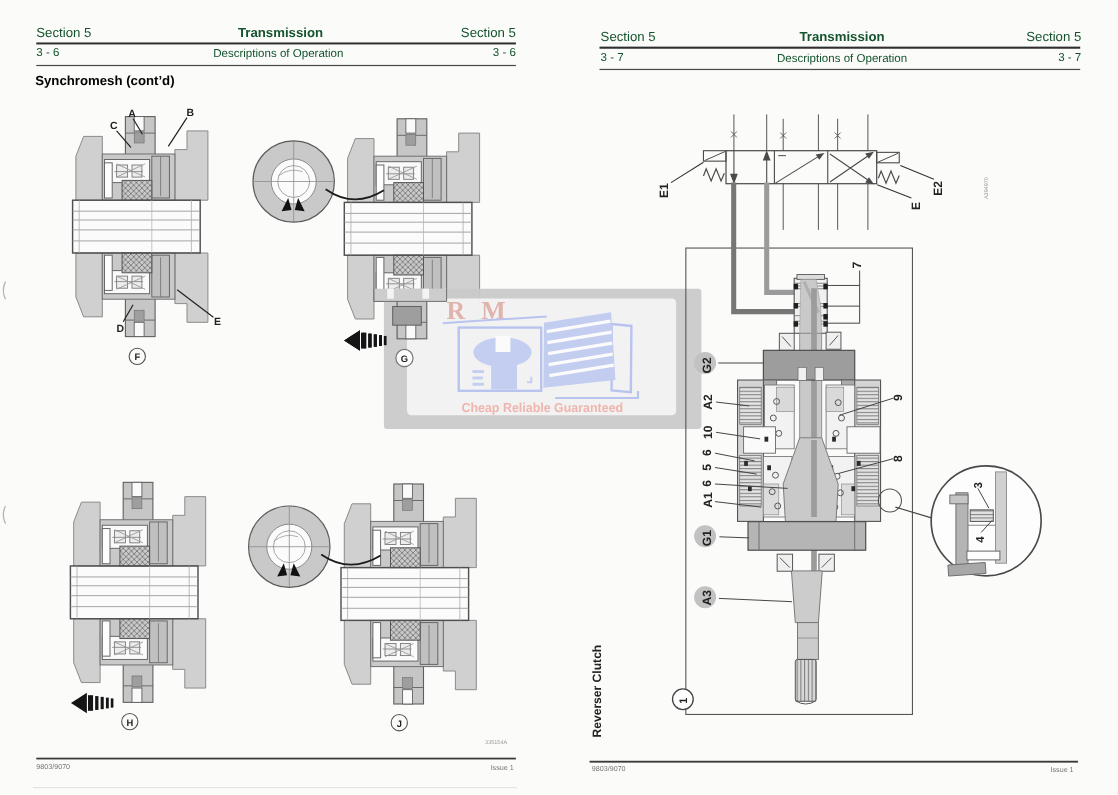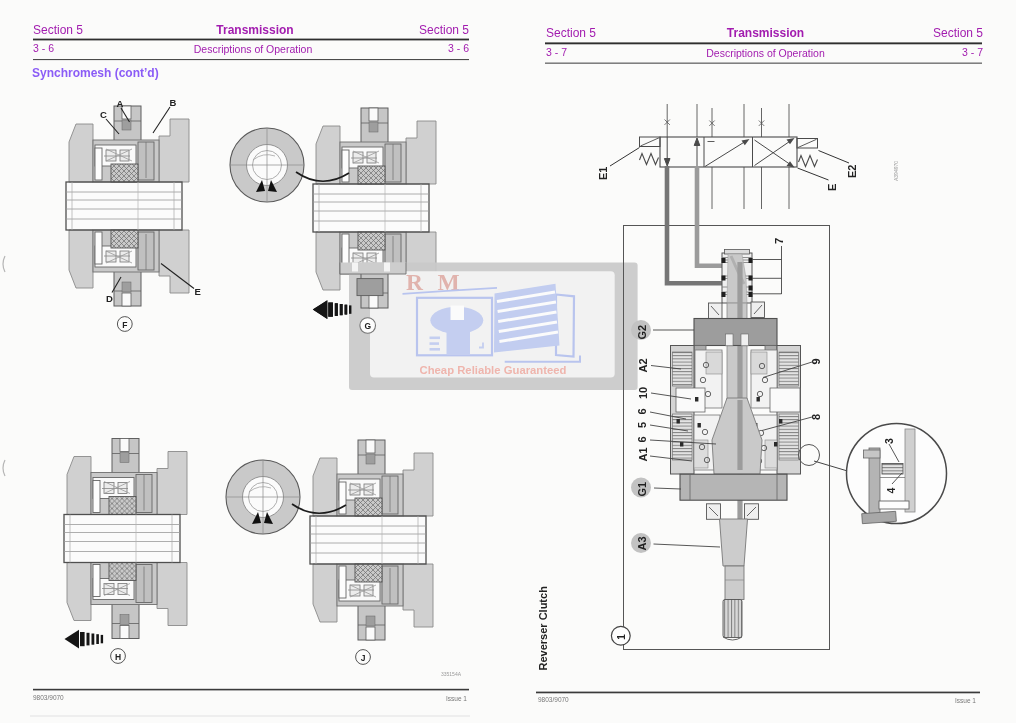--- a/index.html
+++ b/index.html
@@ -1,17 +1,17 @@
 <!DOCTYPE html>
 <html><head>
 <meta charset="utf-8">
 <style>
   html,body{margin:0;padding:0;}
   body{width:1016px;height:723px;background:#fbfbfa;font-family:"Liberation Sans",sans-serif;overflow:hidden;position:relative;}
-  .t{position:absolute;color:#a21caf;white-space:nowrap;}
+  .t{position:absolute;color:#14532d;white-space:nowrap;}
 </style>
 </head>
 <body>
 
 <svg width="1016" height="723" viewBox="0 0 1016 723" xmlns="http://www.w3.org/2000/svg" style="position:absolute;left:0;top:0;">
 <defs>
   <pattern id="xhatch" width="5" height="5" patternUnits="userSpaceOnUse">
     <rect width="5" height="5" fill="#c9c9c9"></rect>
     <path d="M0 0L5 5M5 0L0 5" stroke="#6f6f6f" stroke-width="0.7"></path>
   </pattern>
@@ -422,21 +422,21 @@
 <div class="t" style="left:37px;top:22.8px;width:436px;text-align:center;font-size:12px;font-weight:bold;">Transmission</div>
 
 <div class="t" style="left:33px;top:22.8px;width:436px;text-align:right;font-size:12px;">Section 5</div>
 
 <div class="t" style="left:33px;top:42px;font-size:10.5px;">3 - 6</div>
 
 <div class="t" style="left:35px;top:43.3px;width:436px;text-align:center;font-size:10.5px;">Descriptions of Operation</div>
 
 <div class="t" style="left:33px;top:42px;width:436px;text-align:right;font-size:10.5px;">3 - 6</div>
 
-<div class="t" style="left:32px;top:65.8px;font-size:12px;font-weight:bold;color:#8b5cf6;">Synchromesh (cont’d)</div>
+<div class="t" style="left:32px;top:65.8px;font-size:12px;font-weight:bold;color:#000000;">Synchromesh (cont’d)</div>
 
 <div class="t" style="left:33px;top:694px;font-size:6.5px;color:#777;">9803/9070</div>
 
 <div class="t" style="left:33px;top:695px;width:434px;text-align:right;font-size:6.5px;color:#777;">Issue 1</div>
 
 <div class="t" style="left:546px;top:26.3px;font-size:12px;">Section 5</div>
 
 <div class="t" style="left:547px;top:26.3px;width:437px;text-align:center;font-size:12px;font-weight:bold;">Transmission</div>
 
 <div class="t" style="left:546px;top:26.3px;width:437px;text-align:right;font-size:12px;">Section 5</div>

